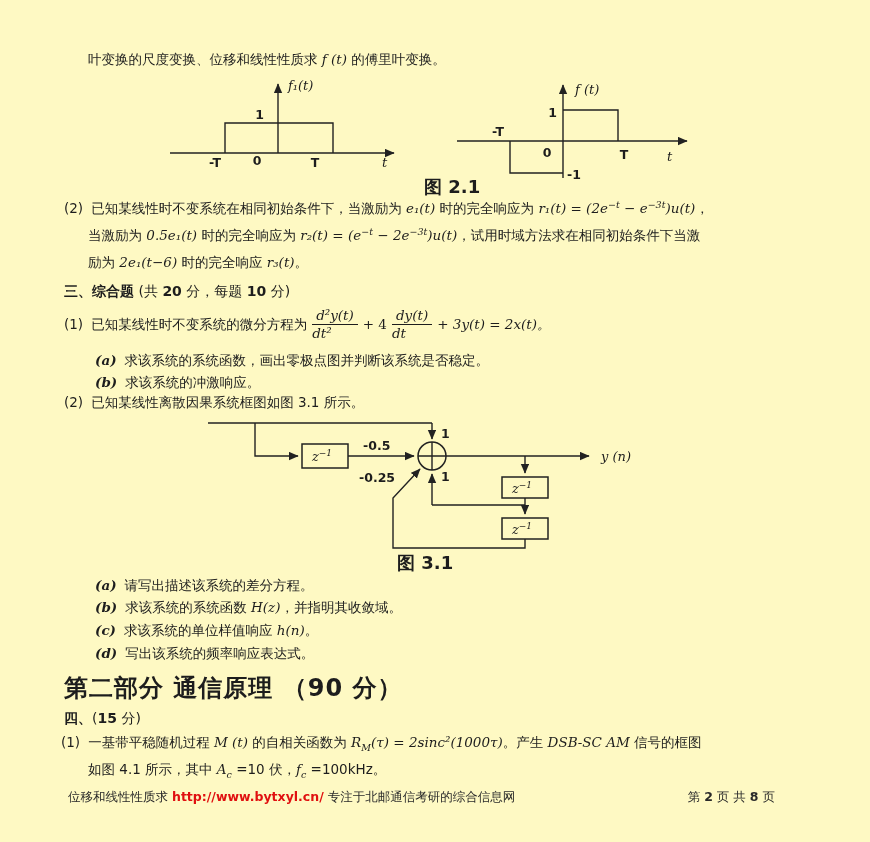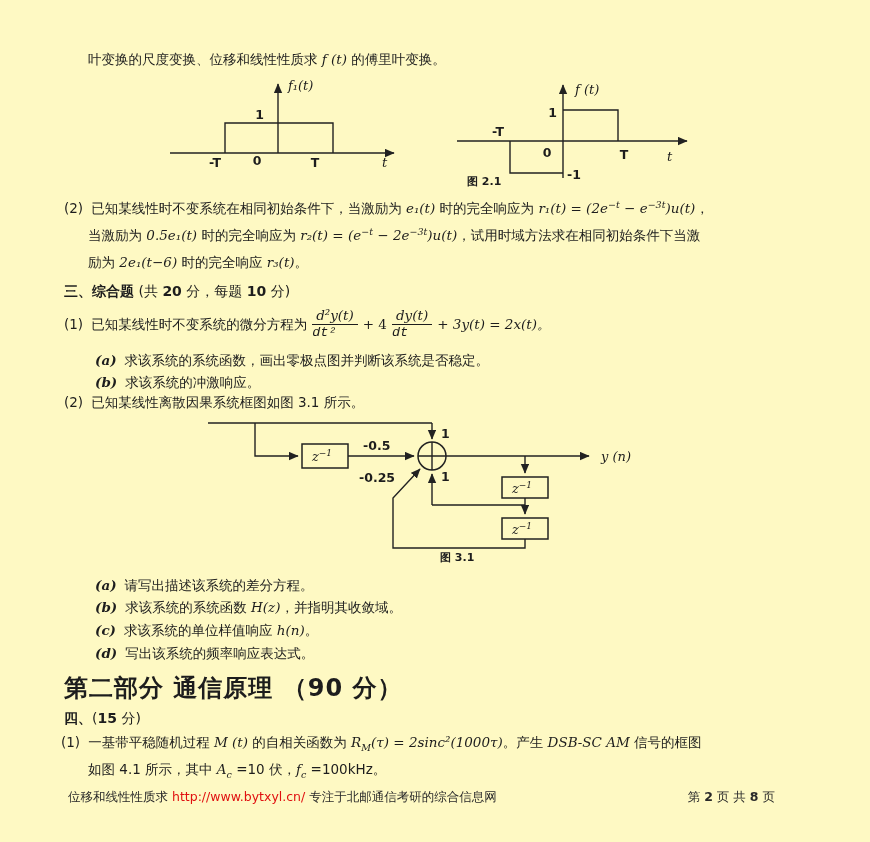--- a/index.html
+++ b/index.html
@@ -9,31 +9,31 @@
   .num{display:inline-block;margin-right:8px;}
   .m{font-family:"DejaVu Serif","Liberation Serif",serif;font-style:italic;}
   .ms{font-family:"DejaVu Serif","Liberation Serif",serif;font-style:normal;}
   .mb{font-family:"DejaVu Serif","Liberation Serif",serif;font-style:italic;font-weight:bold;}
   .b{font-weight:bold;}
   sup.e{font-size:9.5px;vertical-align:super;line-height:0;font-family:"DejaVu Serif",serif;font-style:italic;}
   sub.s{font-size:9.5px;vertical-align:sub;line-height:0;font-family:"DejaVu Serif",serif;font-style:italic;}
   .eqrow{display:flex;align-items:center;height:42px;}
   .frac{display:inline-block;margin:0 5px;line-height:1.05;font-size:13.5px;}
   .frac .fn{display:block;border-bottom:1.3px solid #1d1d1d;padding:0 4px 1px;}
-  .frac .fd{display:block;padding-top:1px;font-family:Liberation Mono, monospace;}
+  .frac .fd{display:block;padding-top:1px;}
   .h1{font-size:24px;font-weight:bold;letter-spacing:1px;text-align:right;}
   .h2{font-size:14px;}
   .fig{position:absolute;}
   .ax,.sig,.wire{fill:none;stroke:#222222;stroke-width:1.4;}
   .boxr{fill:none;stroke:#222222;stroke-width:1.5;}
   text.tl{font-family:"DejaVu Sans","Liberation Sans",sans-serif;font-size:12.5px;font-weight:600;fill:#1d1d1d;}
   text.tm{font-family:"DejaVu Serif","Liberation Serif",serif;font-style:italic;font-size:13px;fill:#1d1d1d;}
-  .cap{font-size:11px;font-weight:600;margin-left:43px;}
+  .cap{font-size:18px;font-weight:600;}
   .footer{font-size:12.5px;color:#2a2a2a;}
-  a.lnk{color:#e01010;font-weight:normal;text-decoration:none;cursor:pointer;}
+  a.lnk{color:#e01010;font-weight:bold;text-decoration:none;cursor:pointer;}
 </style>
 </head>
 <body>
 
 <div class="page">
 
   <div class="ln" style="left:88px;top:50px;">
     <span>叶变换的尺度变换、位移和线性性质求 </span><span class="m">f (t)</span><span> 的傅里叶变换。</span>
   </div>
 

